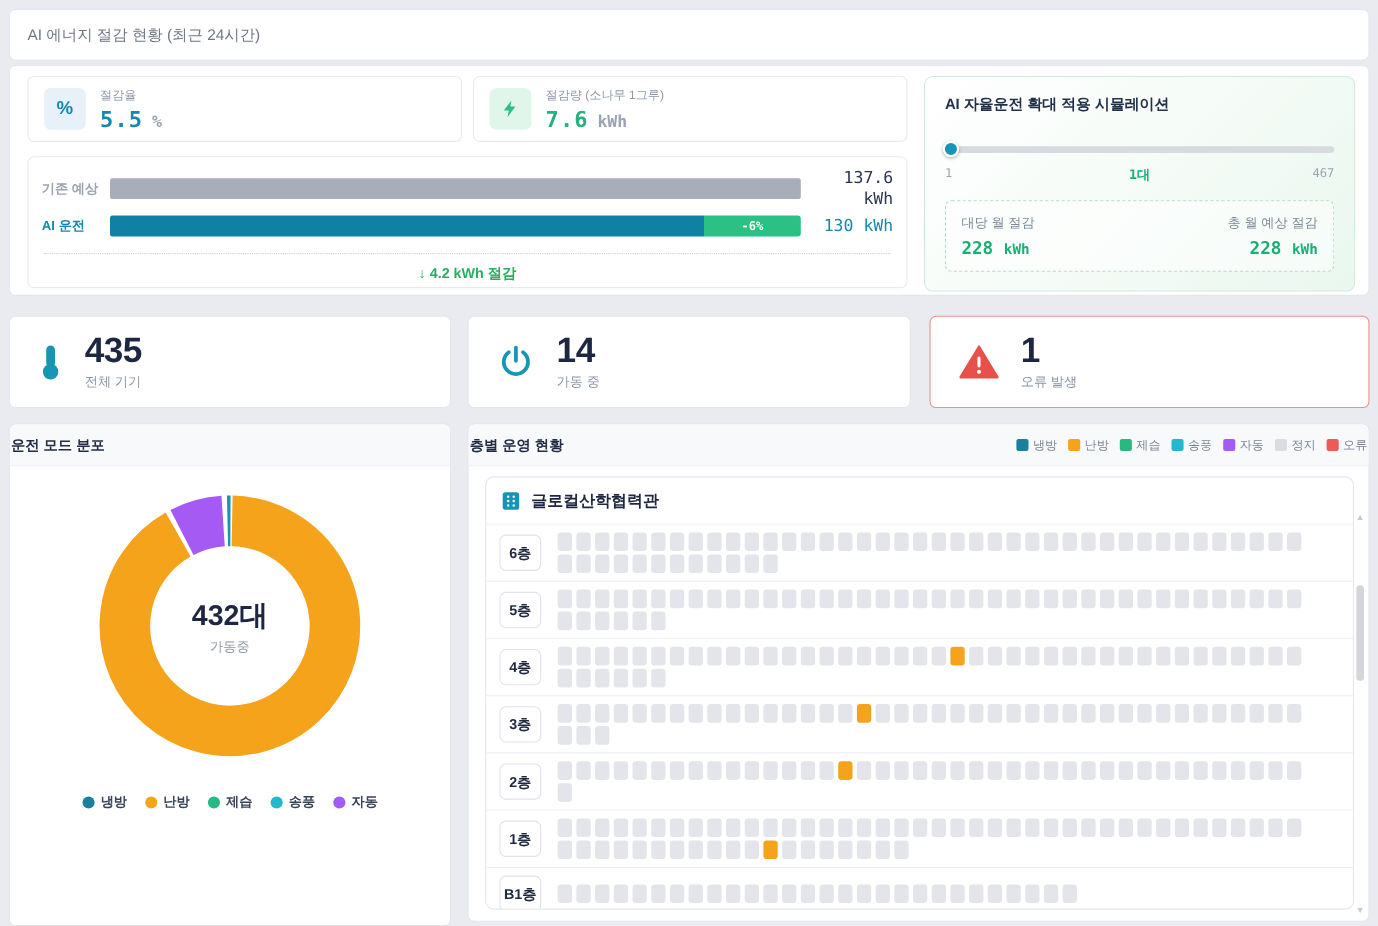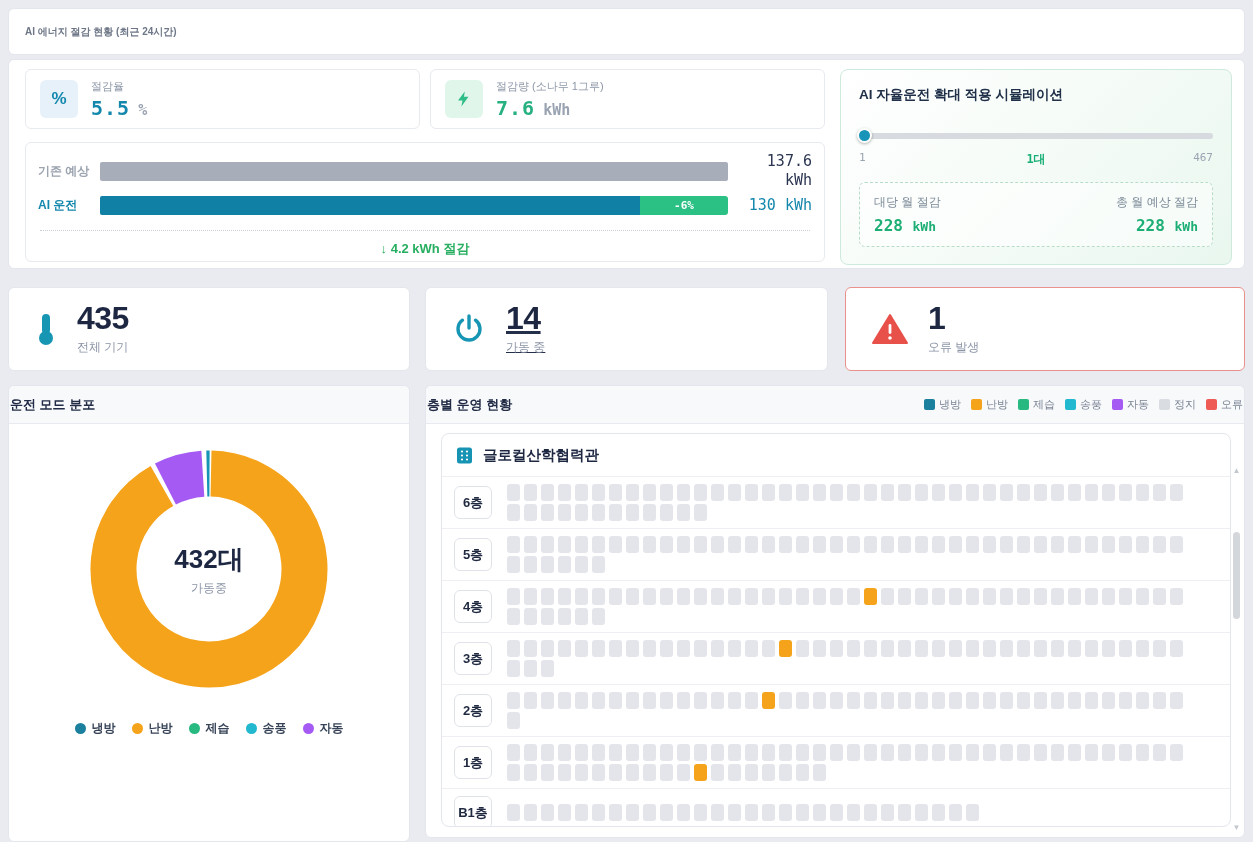--- a/index.html
+++ b/index.html
@@ -8,21 +8,21 @@
     background:#e9ebf0;
     font-family:"Liberation Sans","DejaVu Sans",sans-serif;
     color:#243049;
   }
   .page { position:relative; width:1253px; height:842px; overflow:hidden; background:#e9ebf0; }
   .card { position:absolute; background:#fff; border:1px solid #e3e6ec; border-radius:6px; }
   .mono { font-family:"DejaVu Sans Mono",monospace; }
 
   
   .header-card { left:8px; top:8px; width:1237px; height:47px; display:flex; align-items:center; justify-content:space-between; padding:0 16px; }
-  .header-title { font-size:10px; color:#6e7787; font-weight:700;text-align:center; }
+  .header-title { font-size:14px; color:#6e7787; font-weight:400;text-align:center; }
   .header-badge { background:#f2f4f7; border-radius:8px; padding:8px 14px; font-size:13px; color:#33405a; display:flex; align-items:center; gap:8px; font-weight:600; }
   .status-dot { width:9px; height:9px; border-radius:50%; background:#2abf8f; box-shadow:0 0 0 3px rgba(42,191,143,.18); }
   .badge-value { color:#1487ad; font-weight:700; }
 
   
   .top-card { left:8px; top:59px; width:1237px; height:210px; }
   .kpi-card { position:absolute; top:9px; height:60px; background:#fff; border:1px solid #e7eaef; border-radius:6px; display:flex; align-items:center; padding-left:14px; gap:13px; }
   .kpi-rate { left:16px; width:395px; }
   .kpi-amount { left:421px; width:395px; }
   .icon-box { width:38px; height:38px; border-radius:6px; display:flex; align-items:center; justify-content:center; flex:none; }
@@ -61,21 +61,21 @@
   .slider-max { position:absolute; right:0; }
   .sim-result { margin-top:16px; border:1.5px dashed #b9dcc8; border-radius:6px; background:rgba(255,255,255,.55); padding:11px 14px; display:flex; justify-content:space-between; }
   .sim-col.right { text-align:right; }
   .sim-res-label { font-size:12px; color:#7d8b99; }
   .sim-res-value { margin-top:5px; font-size:16px; font-weight:700; color:#1cae74; }
   .sim-res-unit { font-size:13px; }
 
   
   .stat-card { top:287px; height:84px; display:flex; align-items:center; padding-left:26px; gap:20px; }
   .stat-1 { left:8px; width:402px; }
-  .stat-2 { left:425px; width:403px;text-decoration:underline; }
+  .stat-2 { left:425px; width:403px; }
   .stat-3 { left:845px; width:400px; border-color:#e9928b; }
   .stat-value { font-size:32px; font-weight:800; color:#1d2742; line-height:1; letter-spacing:-.5px; }
   .stat-label { font-size:12px; color:#8a93a5; margin-top:5px; }
 
   
   .panel-header { height:38px; background:#f8f9fb; border-bottom:1px solid #e7eaef; display:flex; align-items:center; justify-content:space-between; padding:0 1px; border-radius:6px 6px 0 0; }
   .panel-title { font-size:13px; font-weight:700; color:#222c47; }
 
   .mode-panel { left:8px; top:385px; width:402px; height:457px; border-radius:6px; }
   .donut-wrap { position:relative; width:238px; margin:26px auto 0 auto; }

